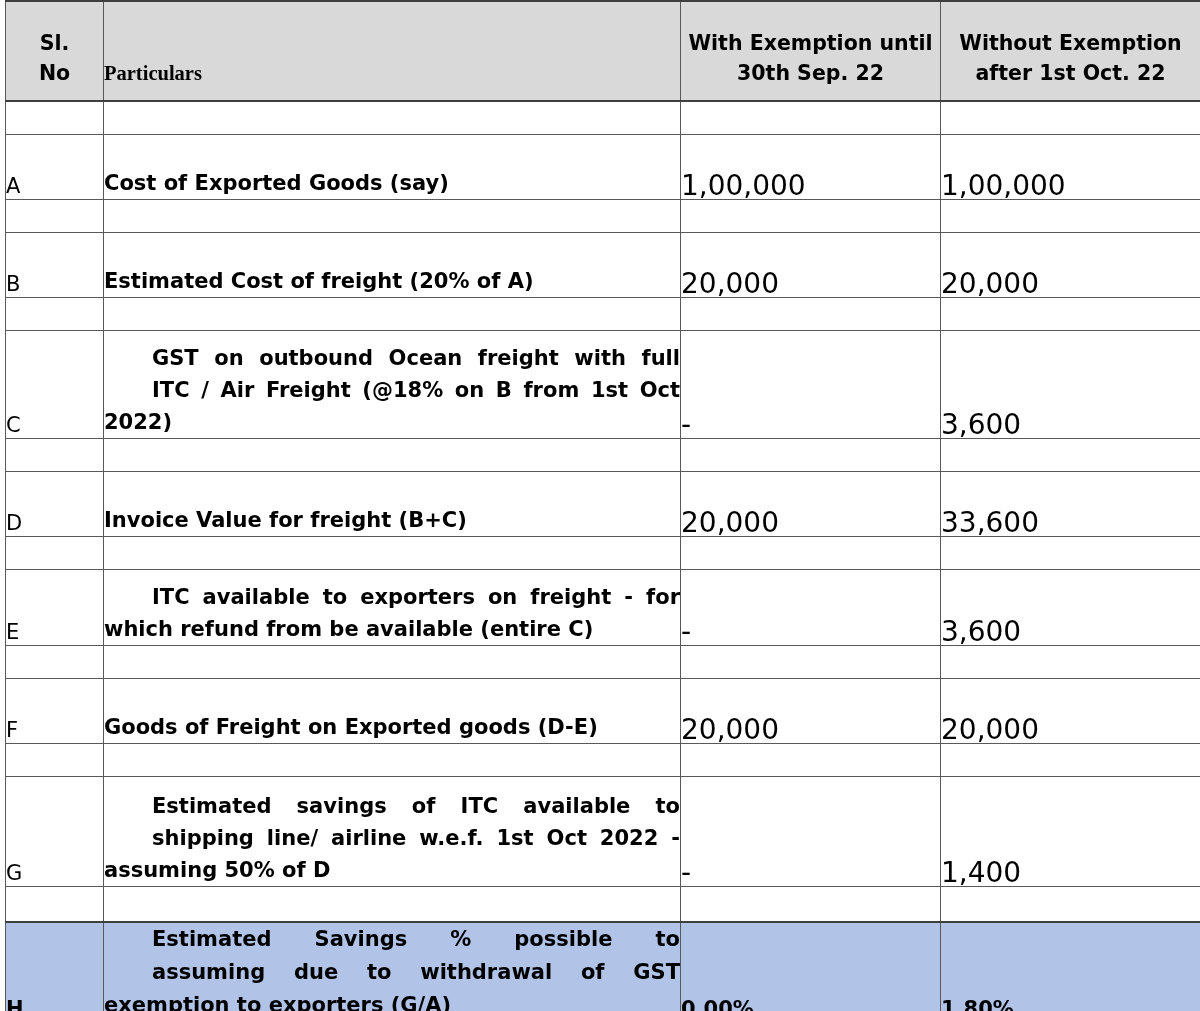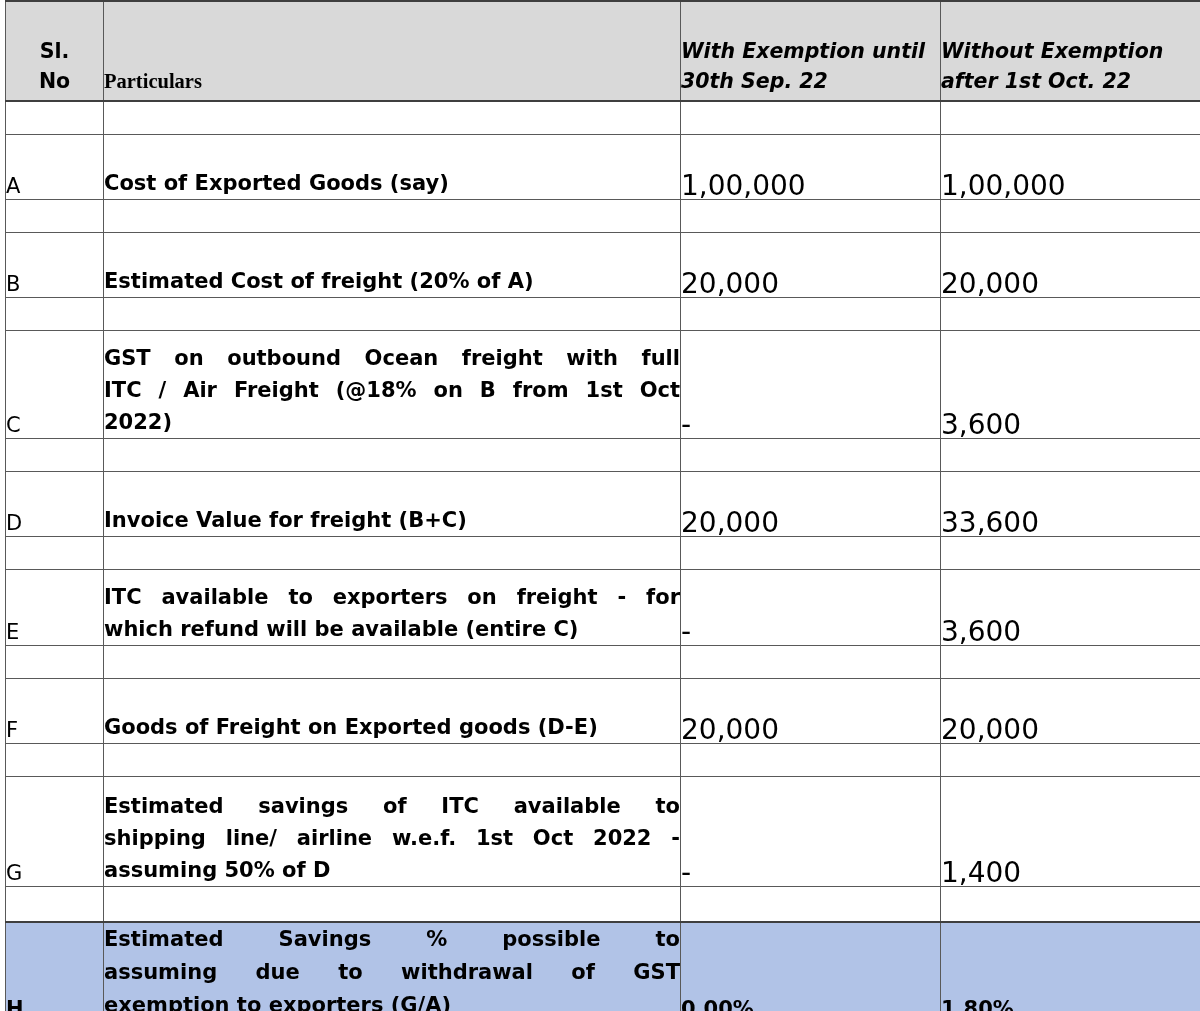--- a/index.html
+++ b/index.html
@@ -46,41 +46,40 @@
   }
 
   
   tr.head-row th {
     background: #d9d9d9;
     height: 100px;
     font-weight: bold;
     font-size: 20.5px;
     line-height: 30px;
     vertical-align: bottom;
-    padding-bottom: 4px;
+    padding-bottom: 12px;
     border-bottom: 2px solid #3f3f3f;
     border-top: 2px solid #3f3f3f;
   }
   th.h-sl {
     text-align: center;
     padding-left: 0;
     padding-right: 0;
   }
   th.h-sl .two-line { display: block; }
   th.h-part {
     text-align: left;
     font-family: Liberation Serif, serif;
   }
   th.h-col {
-    text-align: left;
+    text-align: center;
     padding-left: 9px;
     padding-right: 6px;
     vertical-align: top;
     padding-top: 6px;
-    font-style: italic;
   }
 
   
   tr.spacer td {
     height: 33px;
     border-top: 1px solid #595959;
     border-bottom: 1px solid #595959;
   }
   tr.spacer.pre-h td {
     height: 36px;
@@ -137,21 +136,21 @@
     text-align: justify;
     text-justify: inter-word;
     font-size: 21px;
     line-height: 33px;
     padding-bottom: 9px;
   }
   tr.total-row td.num { font-size: 21px; padding-bottom: 9px; }
 
   .jline { display: block; }
   .jline.last { text-align-last: left; }
-  .jline.stretch { text-align-last: justify; }
+  .jline.stretch { text-align-last: justify; margin-left: 48px; }
 </style>
 </head>
 <body>
 
 <div class="sheet">
 
   <table class="gst-table">
     <colgroup>
       <col class="c-sl">
       <col class="c-part">
@@ -237,21 +236,21 @@
         <td></td>
         <td></td>
         <td></td>
         <td></td>
       </tr>
 
       <tr class="data-row r-e">
         <td class="sl">E</td>
         <td class="particulars">
           <span class="jline stretch">ITC available to exporters on freight - for</span>
-          <span class="jline last">which refund will be available (entire C)</span>
+          <span class="jline last">which refund from be available (entire C)</span>
         </td>
         <td class="num">-</td>
         <td class="num">3,600</td>
       </tr>
 
       <tr class="spacer">
         <td></td>
         <td></td>
         <td></td>
         <td></td>

